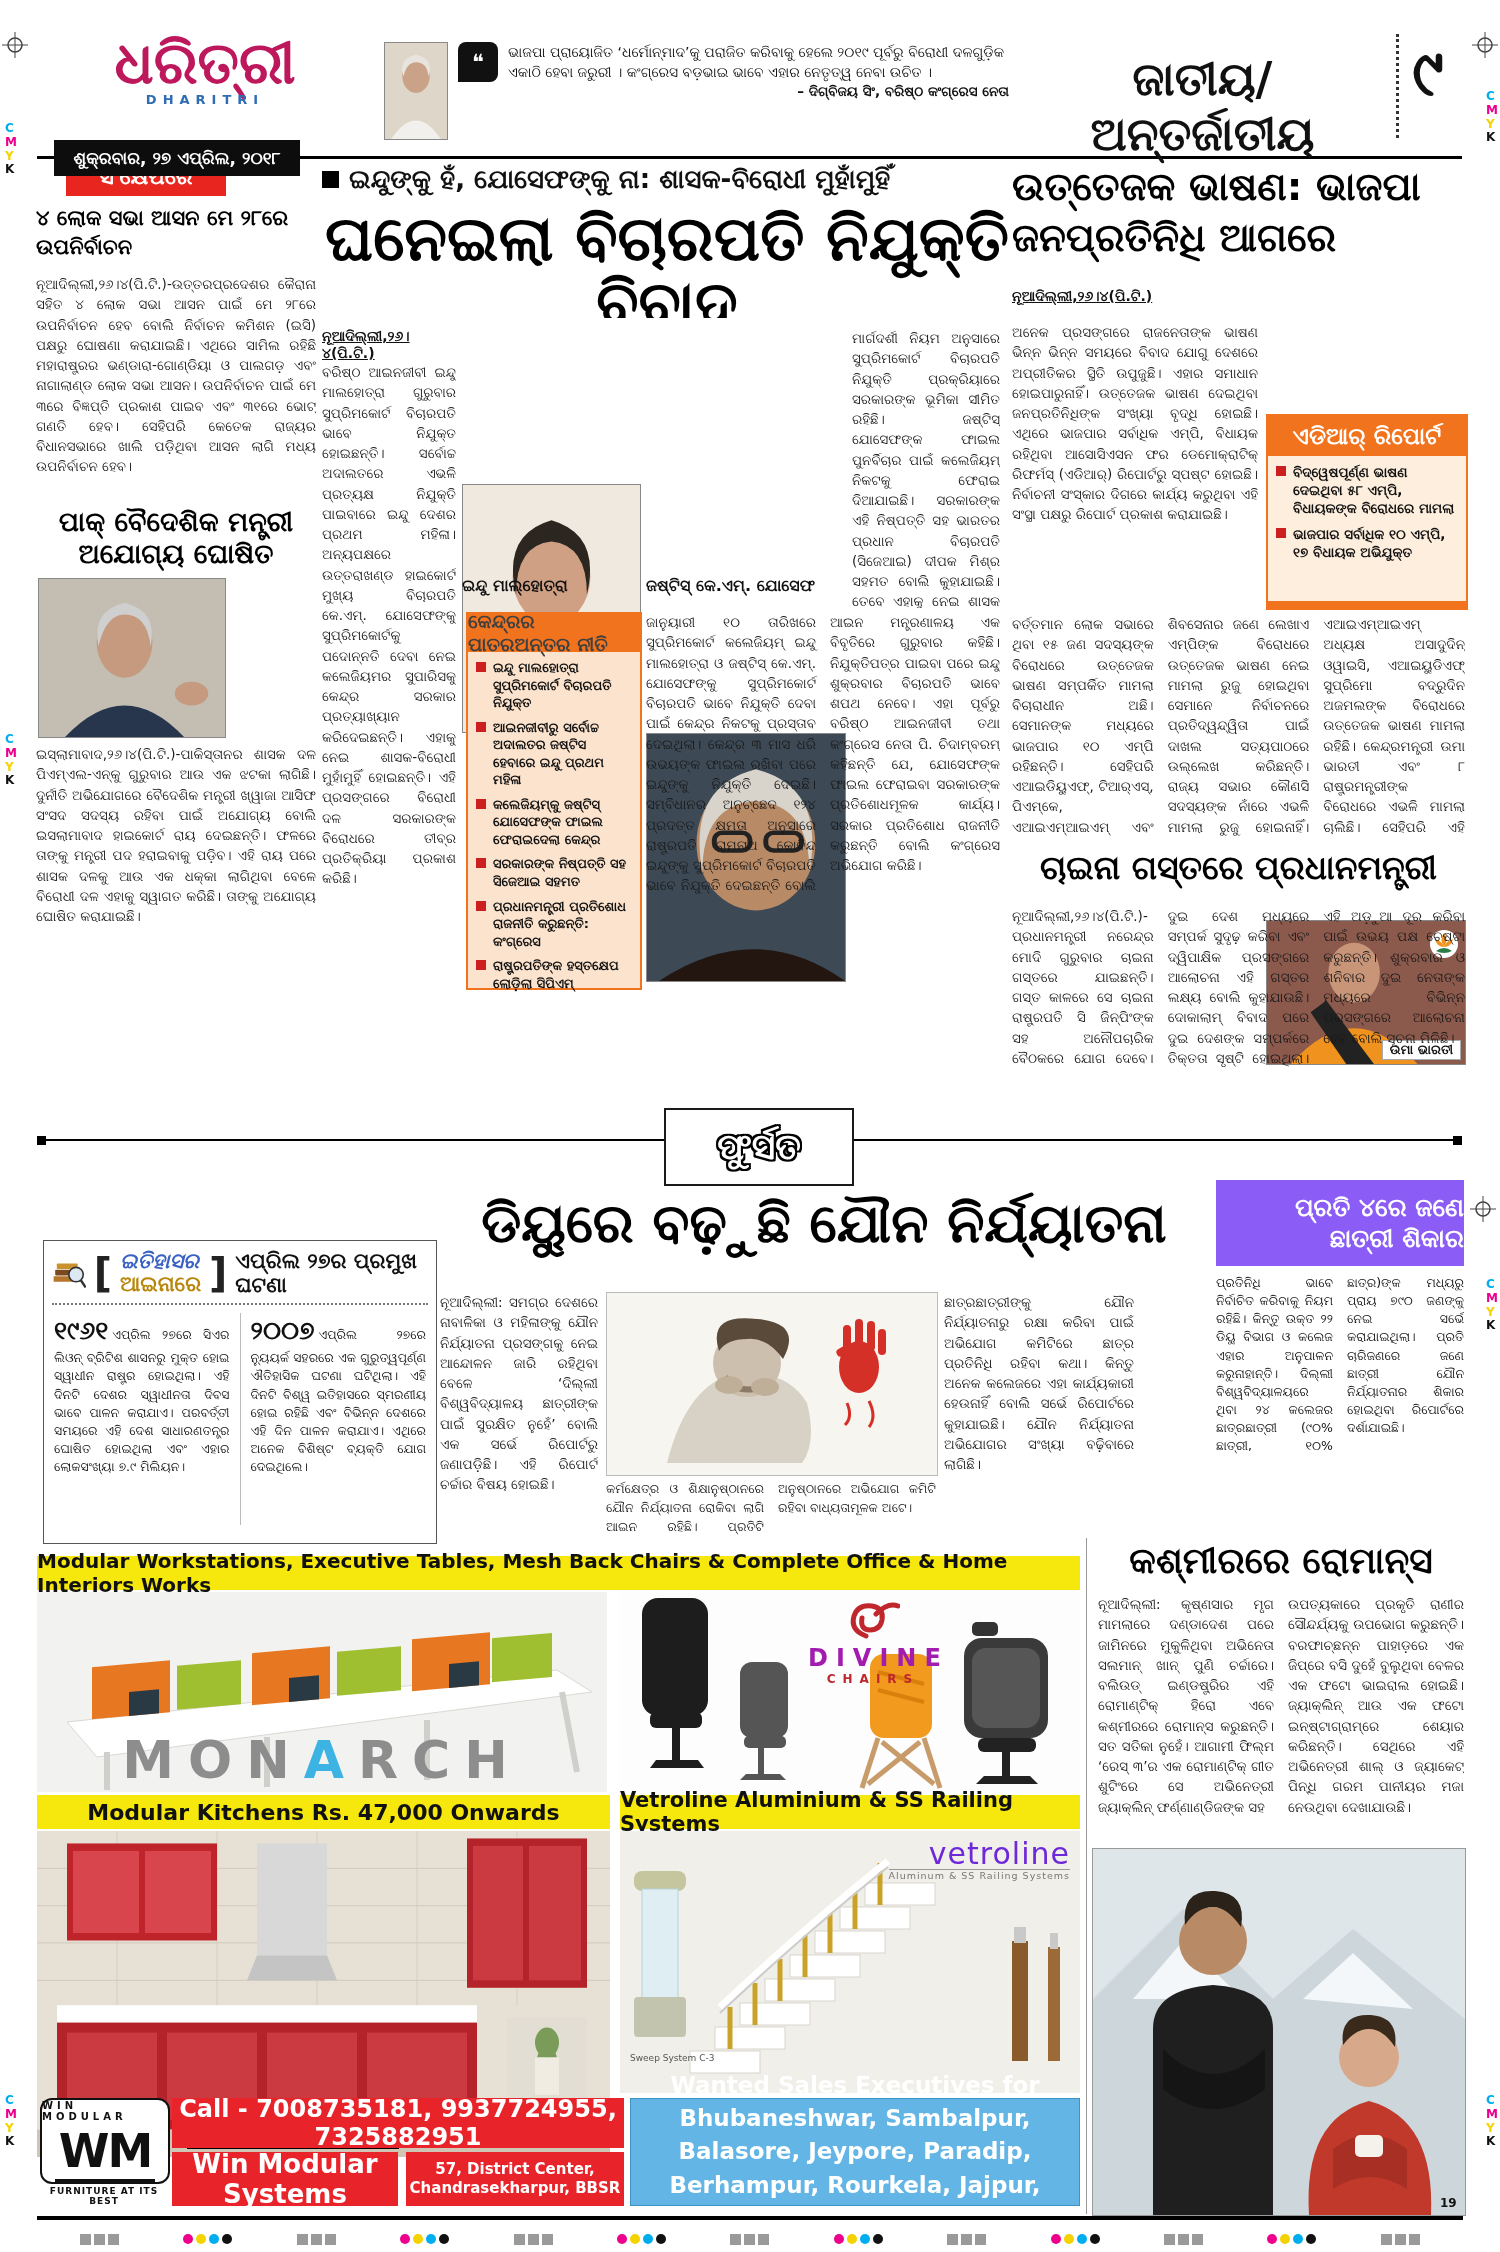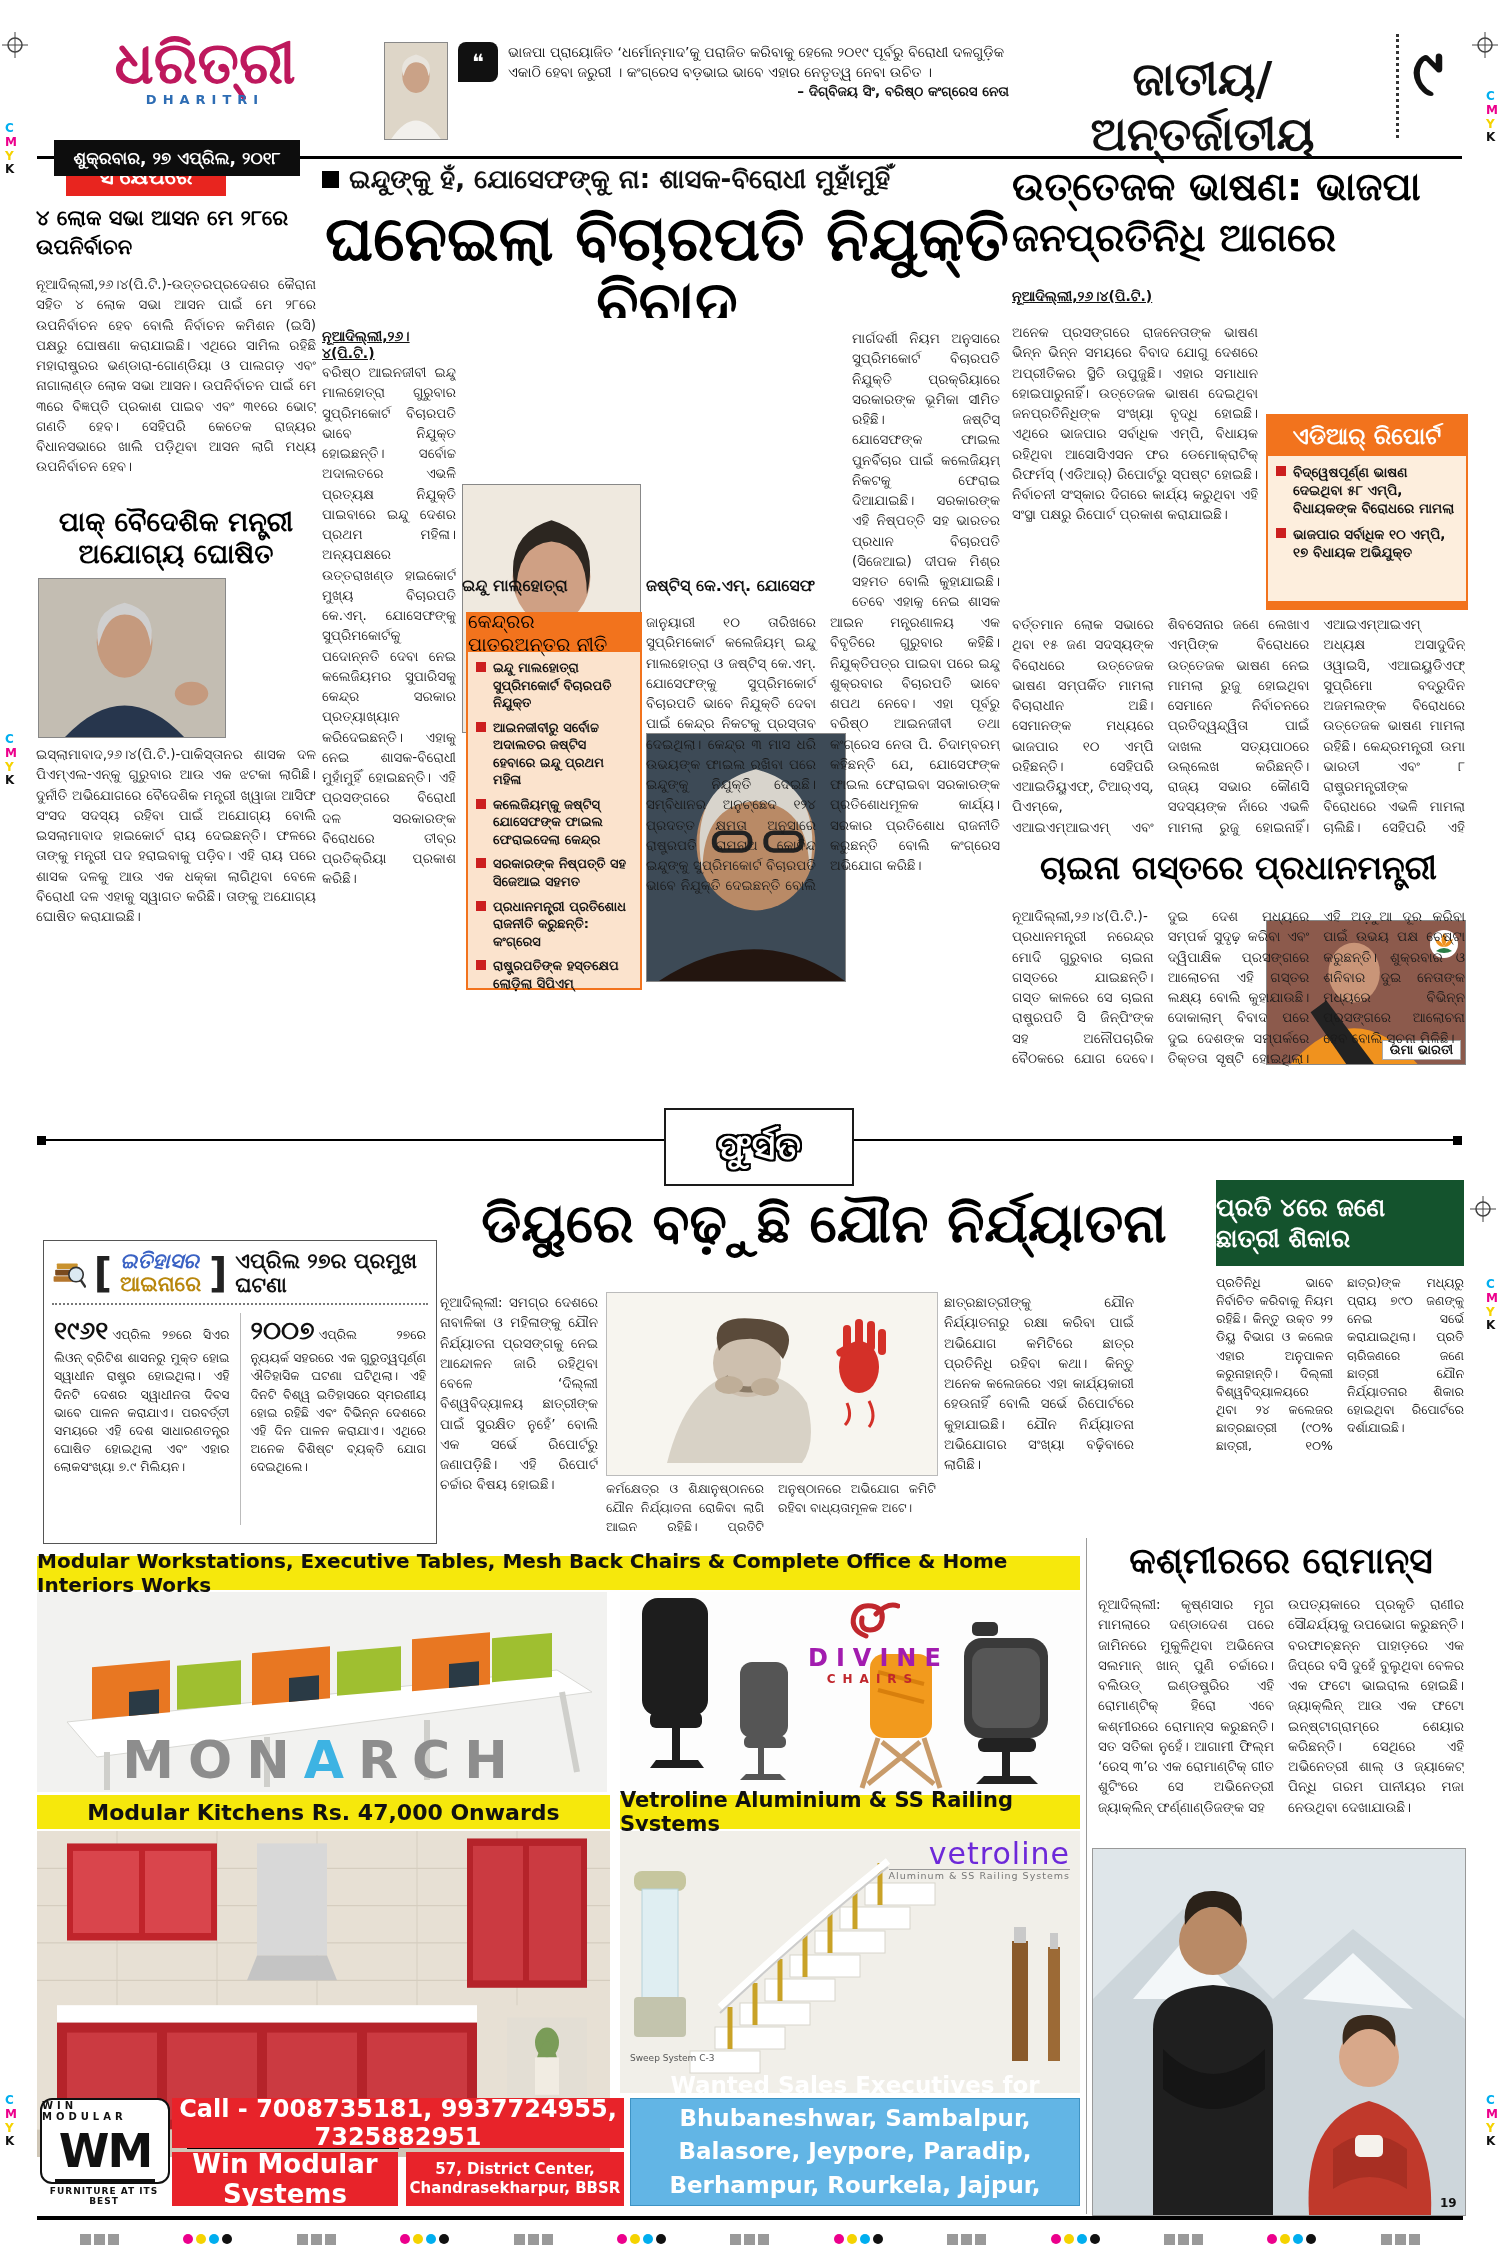--- a/index.html
+++ b/index.html
@@ -28,21 +28,21 @@
   .qphoto{border:1px solid #555}
   .qicon{width:40px;height:40px;background:#111;border-radius:8px 8px 8px 0;
          color:#fff;font-size:22px;display:flex;align-items:center;justify-content:center}
   .qtext{font-size:14px;line-height:1.45;font-weight:500}
   .qattr{font-size:13.5px;font-weight:bold;text-align:right}
   
   .redlabel{background:#e8251f;color:#fff;font-weight:bold;font-size:22px;
             display:flex;align-items:center;justify-content:center}
   .orangetop{background:#f07f28}
   .factbox{border:2px solid #f2731d;background:#fbe3cd}
-  .factbox .fb-head{background:#f2731d;color:#000000;font-weight:normal;font-size:19px;
+  .factbox .fb-head{background:#f2731d;color:#404040;font-weight:bold;font-size:19px;
                     display:flex;align-items:center;justify-content:center}
   .fb-item{display:flex;gap:7px;margin:7px 8px 0 8px;font-size:13px;font-weight:bold;line-height:1.35}
   .fb-sq{flex:0 0 10px;width:10px;height:10px;background:#cc1f1f;margin-top:3px}
   .adrbox{border:2px solid #f2731d;background:#fdeedd}
   .adr-head{background:#f2731d;color:#fff;font-weight:bold;font-size:23px;
             display:flex;align-items:center;justify-content:center}
   .adr-foot{background:#f2731d;height:7px}
   
   .photo{background:linear-gradient(#d9cfc2,#b3a695);position:relative;overflow:hidden;border:1px solid #888}
   .photo svg{width:100%;height:100%;display:block}
@@ -58,22 +58,22 @@
   .histbox{border:1.5px solid #555;background:#fff}
   .hist-head{display:flex;align-items:center;gap:8px;padding:8px 8px 4px 8px}
   .hist-brand1{font-size:21px;font-style:italic;color:#3a62c4;font-weight:bold}
   .hist-brand2{font-size:21px;font-weight:bold;color:#b8860b}
   .hist-bracket{font-size:40px;font-weight:bold;color:#222;line-height:.8}
   .hist-title{font-size:21px;font-weight:bold;margin-left:auto}
   .hist-dots{border-bottom:2px dotted #777;margin:2px 8px}
   .hist-col{font-size:12.5px;line-height:1.45;text-align:justify}
   .hist-year{font-size:25px;font-weight:bold;padding-right:4px}
   
-  .du-redbox{background:#14532d;color:#fff;font-weight:bold;font-size:25px;
-             display:flex;flex-direction:column;align-items:flex-start;justify-content:center;line-height:1.25}
+  .du-redbox{background:#8b5cf6;color:#fff;font-weight:bold;font-size:25px;
+             display:flex;flex-direction:column;align-items:flex-end;justify-content:center;line-height:1.25}
   
   .ystrip{background:#f6e80c;color:#111;font-weight:bold;display:flex;align-items:center;justify-content:center}
   .monarch{font-size:52px;font-weight:bold;color:#8d8d8d;letter-spacing:14px}
   .monarch .blue{color:#3db3e3}
   .divine{text-align:center}
   .divine .d1{font-size:24px;font-weight:bold;letter-spacing:8px;color:#a21caf}
   .divine .d2{font-size:12px;font-weight:bold;letter-spacing:7px;color:#c0272d}
   .hafele{background:#000;color:#fff;display:flex;align-items:center;gap:10px;padding:4px 12px}
   .hafele .hf{font-size:20px;font-weight:bold;letter-spacing:2px}
   .hafele .ng{color:#c9a227;font-size:13px;font-weight:bold;line-height:1.1}

